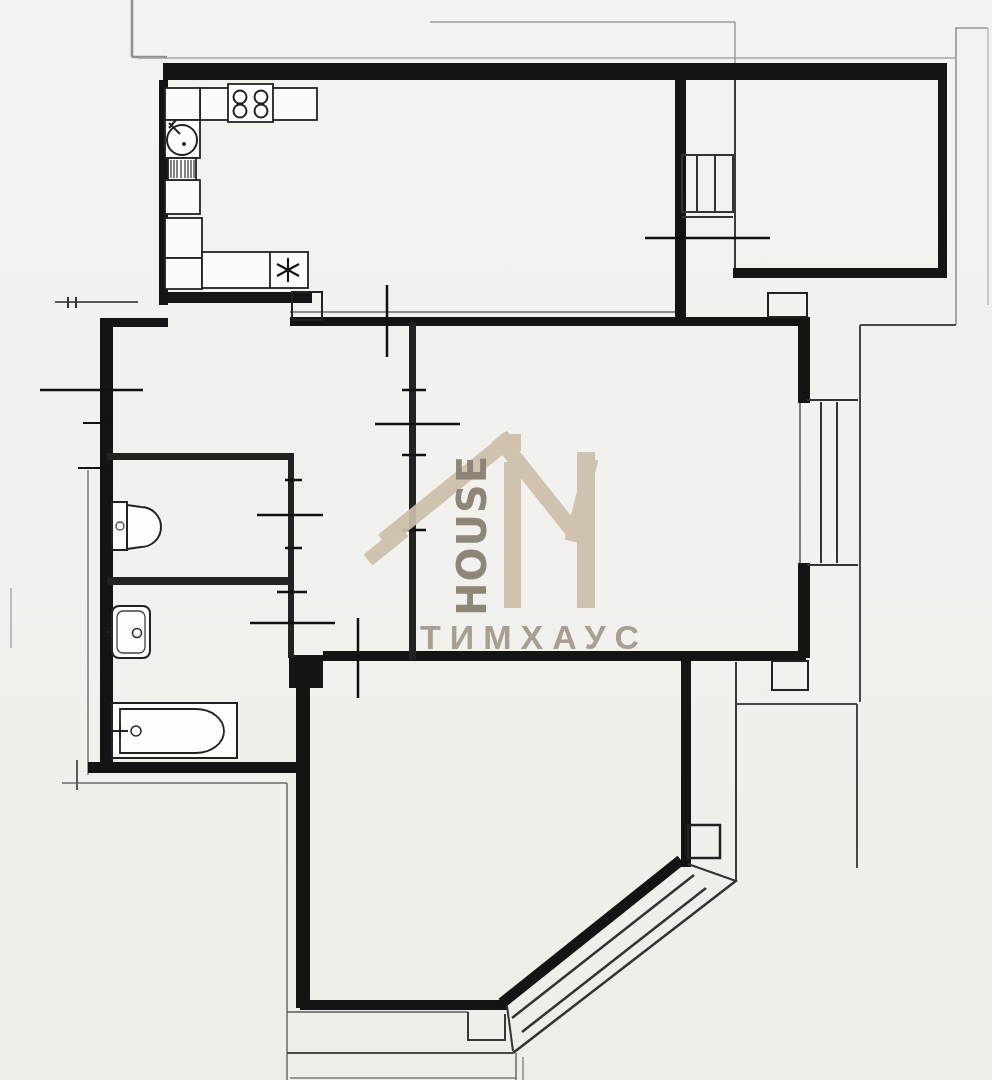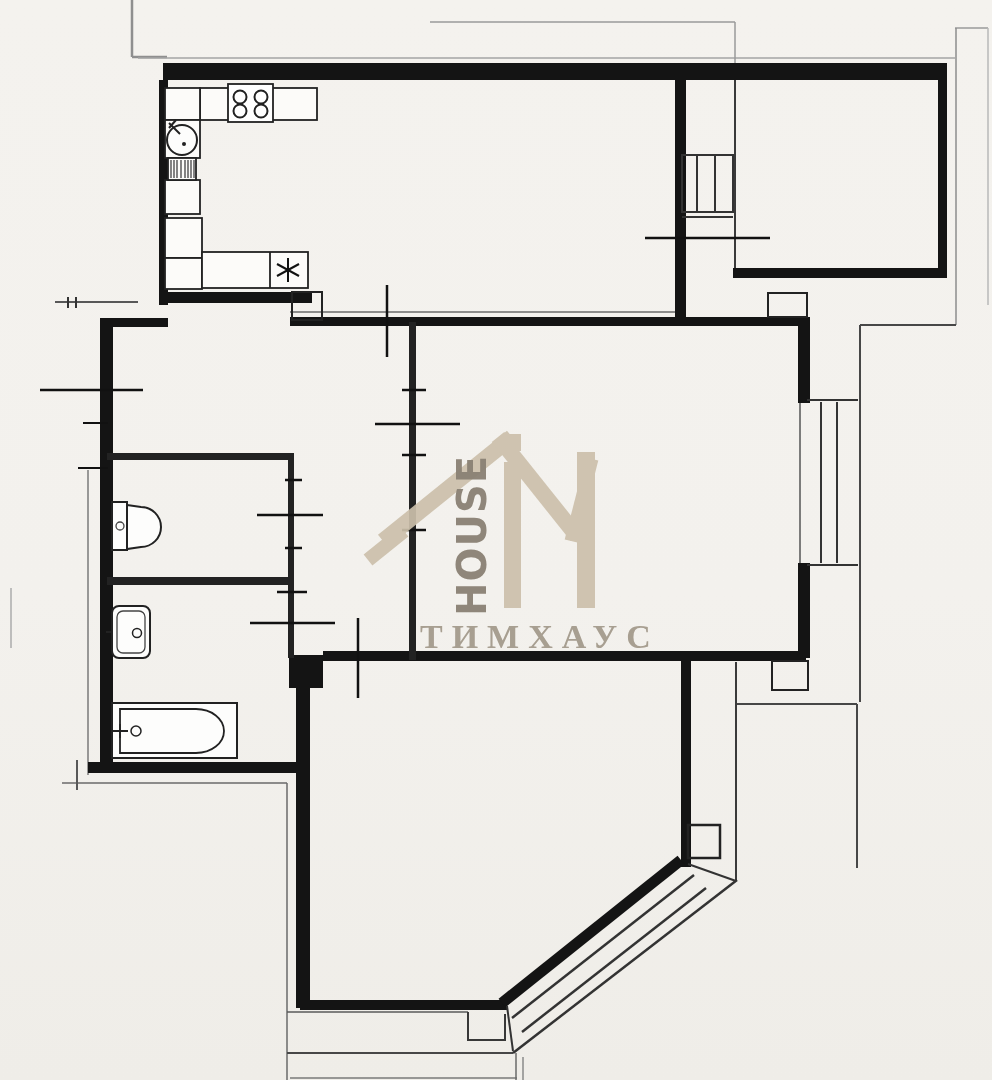--- a/index.html
+++ b/index.html
@@ -12,21 +12,21 @@
   .wm{position:absolute;left:0;top:0;width:100%;height:100%;z-index:2;pointer-events:none;}
   .wm-svg{position:absolute;left:0;top:0;opacity:.92;}
   .wm-house{
     position:absolute;left:397px;top:518px;width:150px;height:46px;
     transform:rotate(-90deg);transform-origin:50% 50%;
     font-family:"DejaVu Sans", sans-serif;font-weight:bold;font-size:40px;
     letter-spacing:1px;color:#8a8174;text-align:center;line-height:46px;opacity:.95;
   }
   .wm-cyr{
     position:absolute;left:420px;top:618px;
-    font-family:Liberation Serif, serif;font-weight:bold;font-size:34px;
+    font-family:Liberation Sans, sans-serif;font-weight:bold;font-size:34px;
     letter-spacing:9px;color:#a49b8d;opacity:.95;white-space:nowrap;
   }
 </style>
 </head>
 <body>
 
 <div class="page">
 
   <svg class="plan-svg" width="992" height="1080" viewBox="0 0 992 1080">
 

